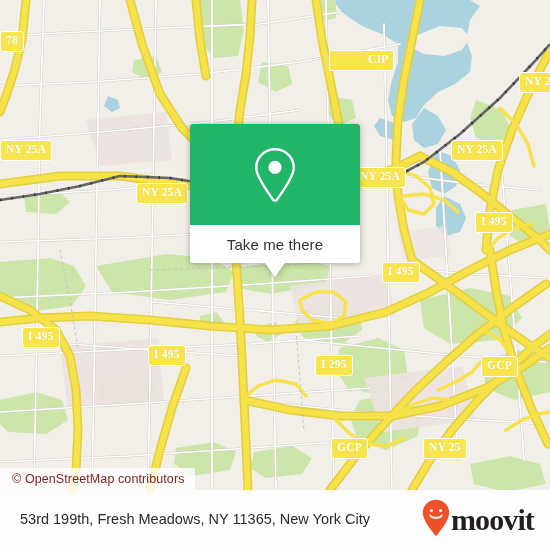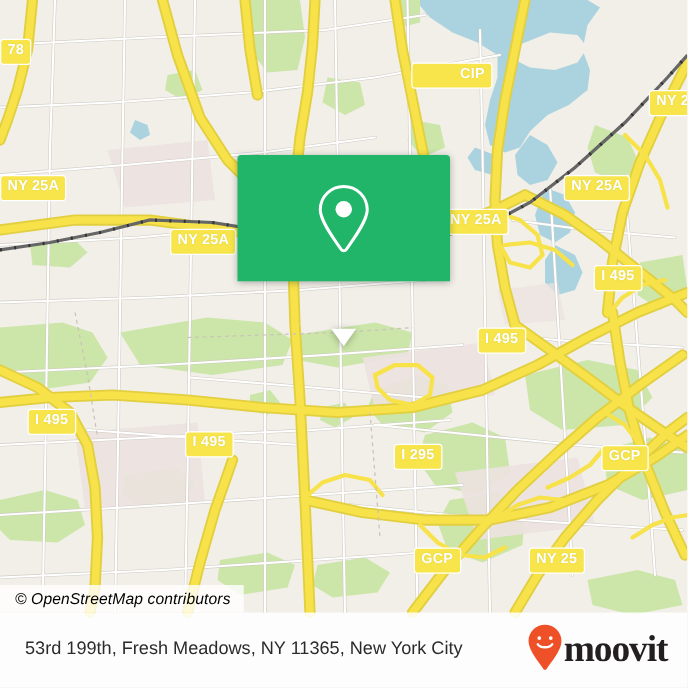--- a/index.html
+++ b/index.html
@@ -30,21 +30,21 @@
   }
   #map svg { display: block; }
 
   
   .shield {
     position: absolute;
     background: #f7e54b;
     border: 1.5px solid #ffffff;
     border-radius: 3px;
     color: #ffffff;
-    font-family: Liberation Sans, sans-serif;
+    font-family: Liberation Serif, serif;
     font-weight: bold;
     font-size: 11.5px;
     line-height: 1;
     padding: 3px 5px 4px 5px;
     white-space: nowrap;
     letter-spacing: 0.2px;
     text-shadow: 0 0 1px rgba(150,140,40,.35);
     box-sizing: border-box;
   }
 
@@ -88,23 +88,22 @@
   }
 
   
   #attribution {
     position: absolute;
     left: 0;
     top: 468px;
     padding: 4px 10px 4px 12px;
     background: rgba(255,255,255,0.80);
     font-size: 12.5px;
-    color: #000000;
+    color: #7f1d1d;
     letter-spacing: .1px;
-    font-style: italic;
   }
 
   
   #bottombar {
     position: absolute;
     left: 0;
     top: 490px;
     width: 550px;
     height: 60px;
     background: rgba(255,255,255,0.88);
@@ -348,20 +347,21 @@
     <div id="callout-green">
       <span>
         <svg width="46" height="58" viewBox="0 0 46 58" xmlns="http://www.w3.org/2000/svg">
           <path d="M23 3.2 C12.6 3.2 4.2 11.5 4.2 21.8 C4.2 31.0 16.0 46.2 21.0 53.6
                    C21.9 55.0 24.1 55.0 25.0 53.6 C30.0 46.2 41.8 31.0 41.8 21.8
                    C41.8 11.5 33.4 3.2 23 3.2 Z" fill="none" stroke="#ffffff" stroke-width="2.4"></path>
           <circle cx="23" cy="21.4" r="6.6" fill="#ffffff"></circle>
         </svg>
       </span>
     </div>
+    <div id="callout-label">Take me there</div>
     <div id="callout-tail"></div>
   </div>
 
   <div id="attribution">© OpenStreetMap contributors</div>
 
   <div id="bottombar">
     <div id="address">53rd 199th, Fresh Meadows, NY 11365, New York City</div>
     <div id="brand">
       <span id="brand-pin">
         <svg width="28" height="38" viewBox="0 0 28 38" xmlns="http://www.w3.org/2000/svg">

